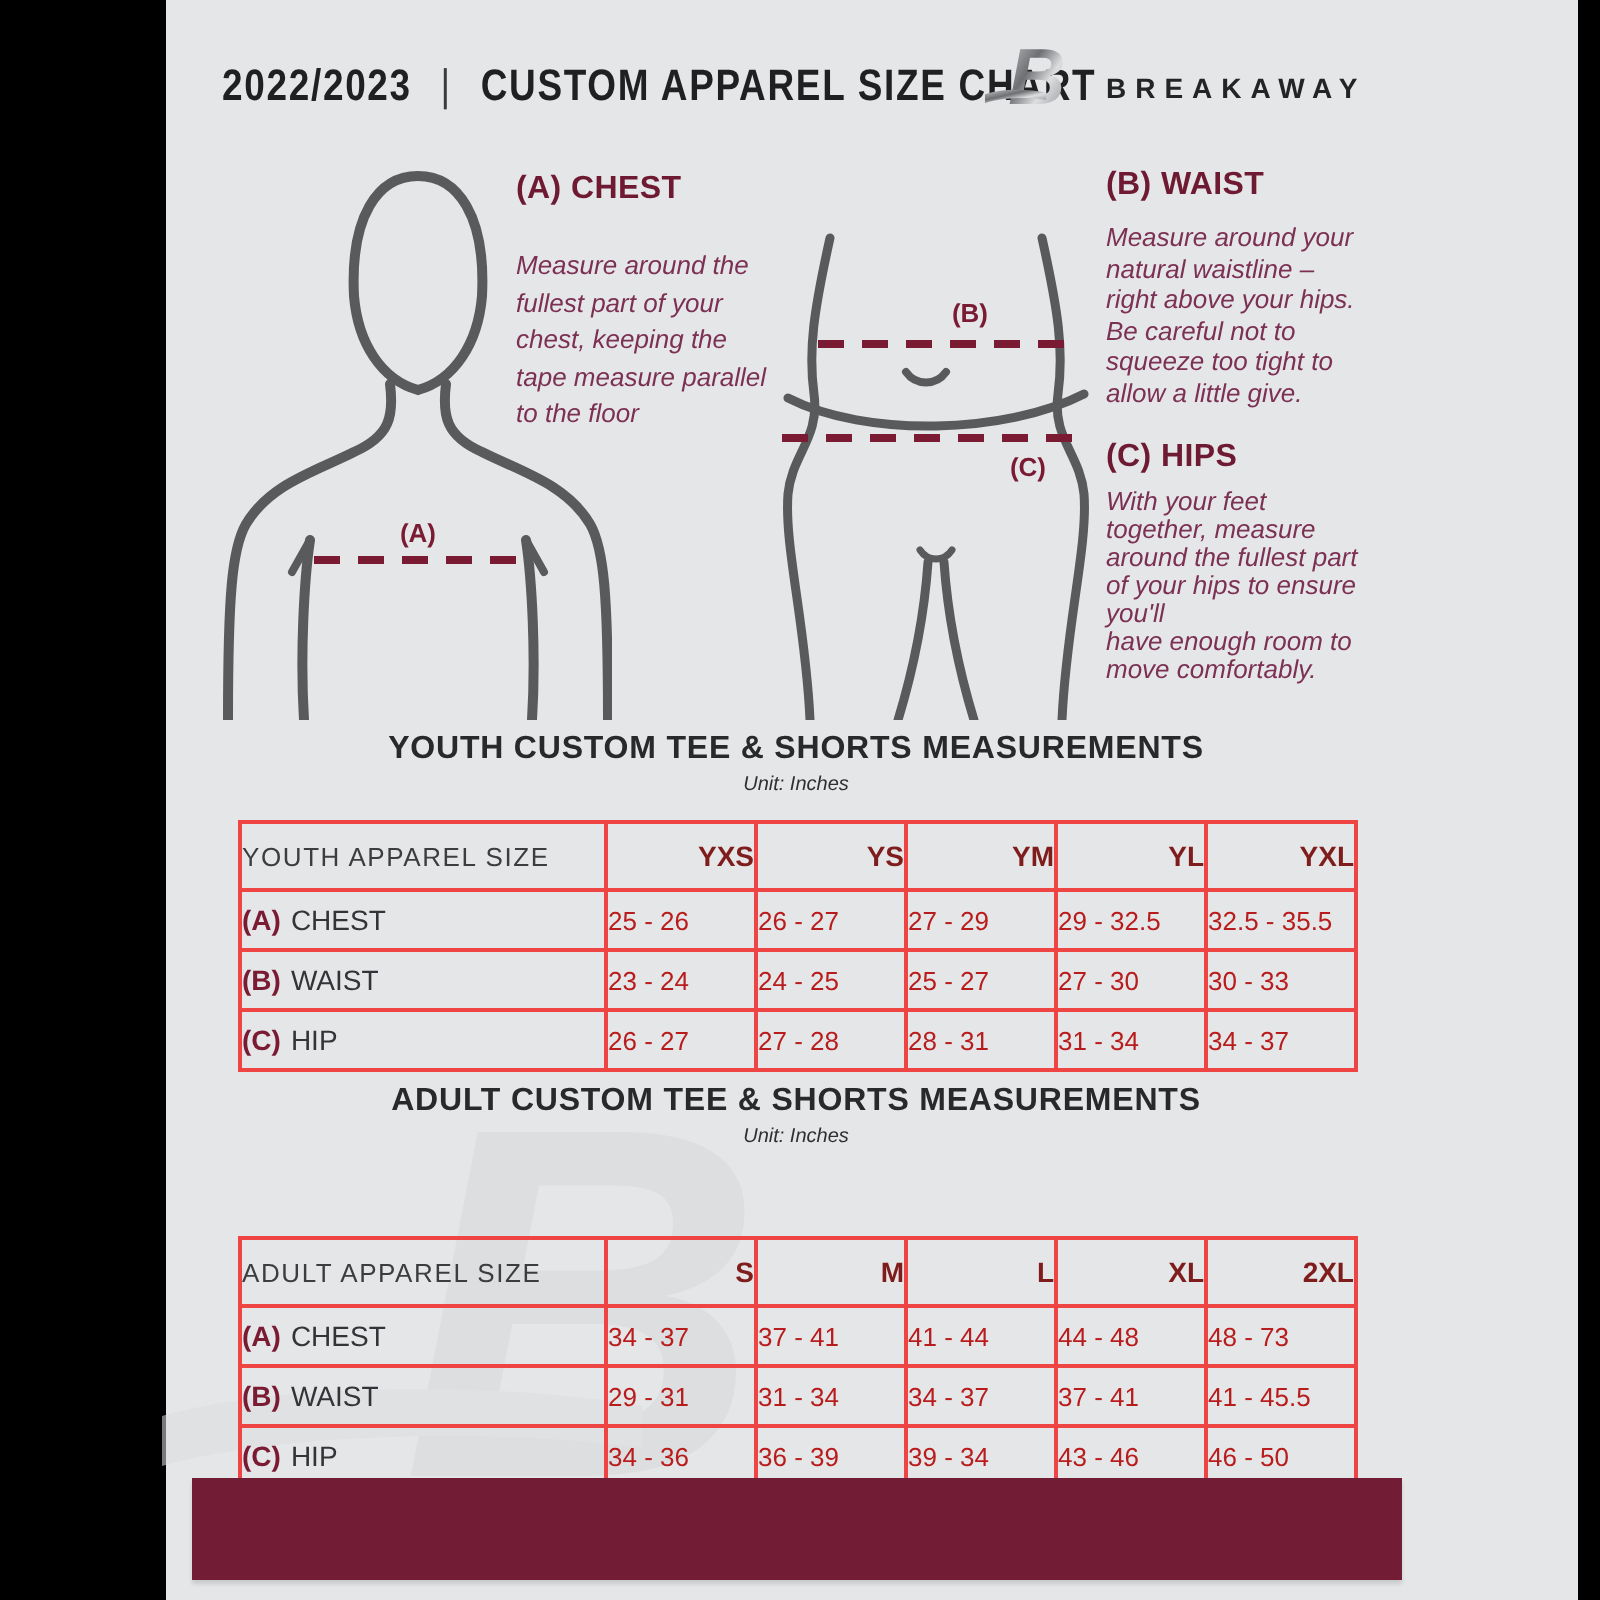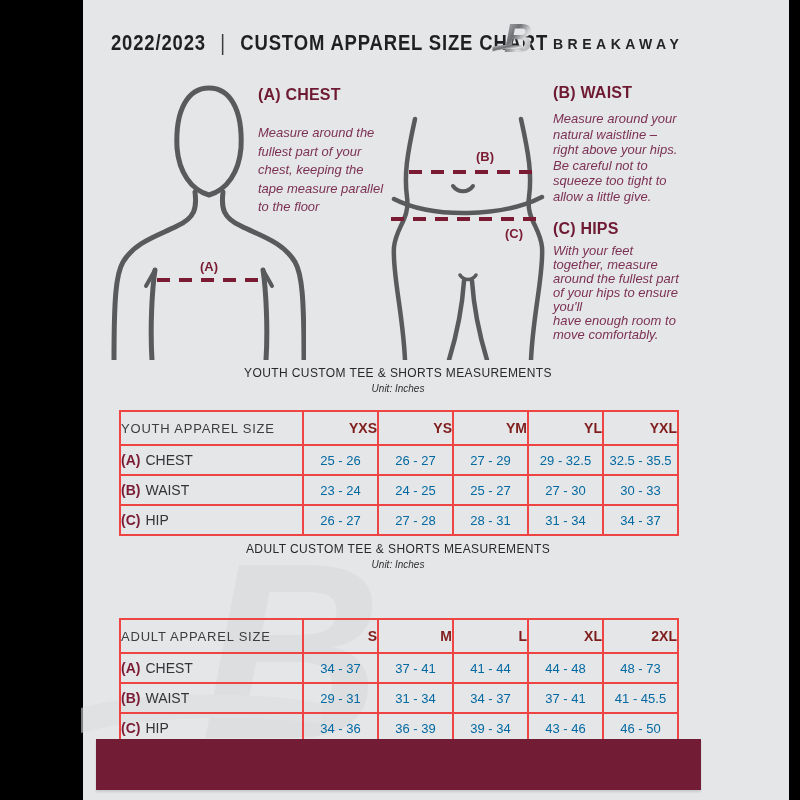--- a/index.html
+++ b/index.html
@@ -27,38 +27,38 @@
   .guide-h { font-weight:bold; font-size:16px; letter-spacing:.2px; color:#6E1A32; }
   .guide-p { font-style:italic; font-size:13px; color:#7C3154; white-space:pre-line; }
   .gb-a .guide-p { margin-top:20px; line-height:18.5px; }
   .gb-b .guide-p { margin-top:9px; line-height:15.5px; }
   .gb-c .guide-p { margin-top:6px; line-height:14px; }
 
   
   .sect { position:absolute; left:0; width:630px; text-align:center; }
   .sect-youth { top:366px; }
   .sect-adult { top:542px; }
-  .sect-title { font-weight:normal; font-size:12px; letter-spacing:.4px; color:#28292b; }
+  .sect-title { font-weight:bold; font-size:16px; letter-spacing:.4px; color:#28292b; }
   .sect-unit  { font-style:italic; font-size:10px; color:#2e2f31; margin-top:3px; }
 
   
   table.size { position:absolute; left:36px; border-collapse:collapse; table-layout:fixed; z-index:2; }
   .tbl-youth { top:410px; }
   .tbl-adult { top:586px;margin-top:32px; }
   table.size col.c0 { width:183px; }
   table.size col.cv { width:75px; }
   table.size th, table.size td { border:2px solid #ef4444; padding:0; background:transparent; }
   table.size tr.hd   { height:34px; }
   table.size tr.data { height:30px; }
   th.corner { font-weight:normal; font-size:13px; letter-spacing:.8px; color:#3c3d3f;
               text-align:left; padding-left:14px; }
   th.colh   { font-weight:bold; font-size:14px; color:#7f1d1d; text-align:right; }
   td.rowlab { text-align:left; padding-left:14px; font-size:14px; color:#333437; }
   td.rowlab .pfx { font-weight:bold; color:#7A1B33; margin-right:5px; }
-  td.val    { text-align:center; font-size:13px; color:#0369a1; }
+  td.val    { font-size:13px; color:#b91c1c; }
 
   
   .watermark { position:absolute; left:-12px; top:528px; z-index:1; opacity:.55; pointer-events:none; }
   .footer-bar { position:absolute; left:13px; top:739px; width:605px; height:51px;
                 background:#721D35; box-shadow:0 2px 2px rgba(0,0,0,.12); z-index:3; }
 
   svg text { font-family:"Liberation Sans", sans-serif; }
 </style>
 </head>
 <body>

